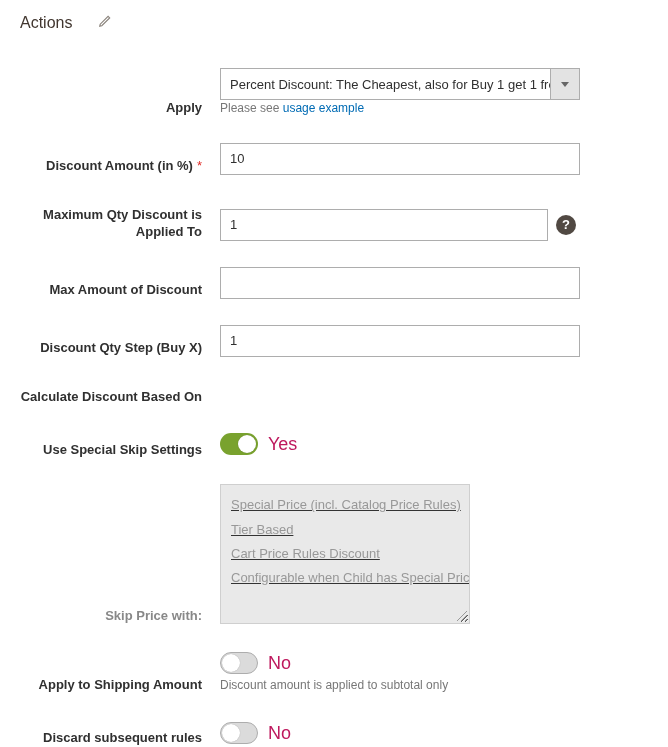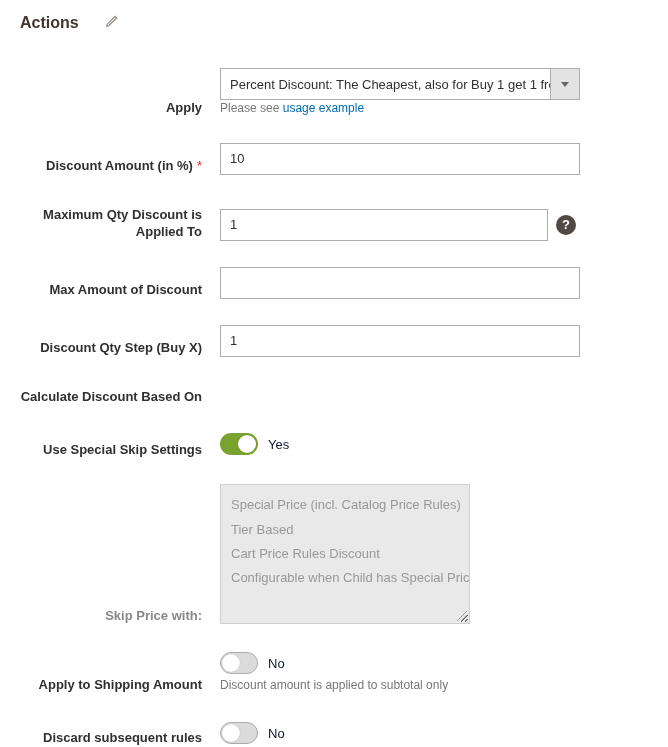--- a/index.html
+++ b/index.html
@@ -8,21 +8,21 @@
     padding: 14px 20px 30px 20px;
     font-family: "Helvetica Neue", Helvetica, Arial, sans-serif;
     color: #333;
     font-size: 13px;
     background: #fff;
     width: 668px;
   }
   .section-title {
     font-size: 16px;
     color: #41362f;
-    font-weight: 700;
+    font-weight: 400;
     margin: 0 0 36px 0;
     display: flex;
     align-items: center;
     gap: 26px;
   }
   .field-row {
     display: flex;
     align-items: flex-end;
     margin-bottom: 26px;
   }
@@ -133,35 +133,36 @@
     width: 18px;
     height: 18px;
     border-radius: 50%;
     background: #fff;
     top: 2px;
     box-shadow: 0 0 1px rgba(0,0,0,.3);
   }
   .toggle-track.on  .toggle-knob { right: 2px; }
   .toggle-track.off .toggle-knob { left: 1px; top:1px; }
   .toggle-label {
-    font-size: 13px;
-    color: #0f172a;
+    font-size: 18px;
+    color: #be185d;
   }
   .multiselect-box {
     width: 250px;
     height: 140px;
     border: 1px solid #cfcfcf;
     background: #e9e9e9;
     padding: 8px 10px;
     position: relative;
     resize: both;
     overflow: hidden;
     min-width: 200px;
     min-height: 120px;
     max-width: 350px;
+    text-decoration: underline;
   }
   .multiselect-item {
     color: #989898;
     font-size: 13px;
     line-height: 1.85;
     white-space: nowrap;
   }
   .resize-grip {
     position: absolute;
     right: 2px;

